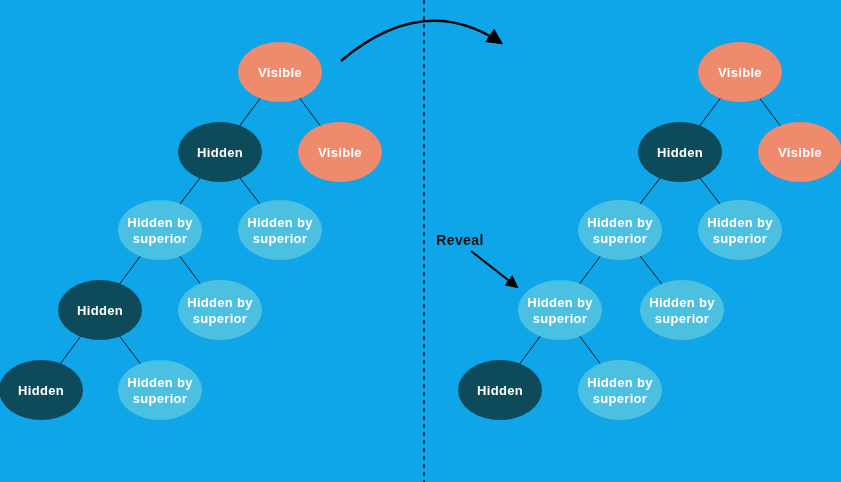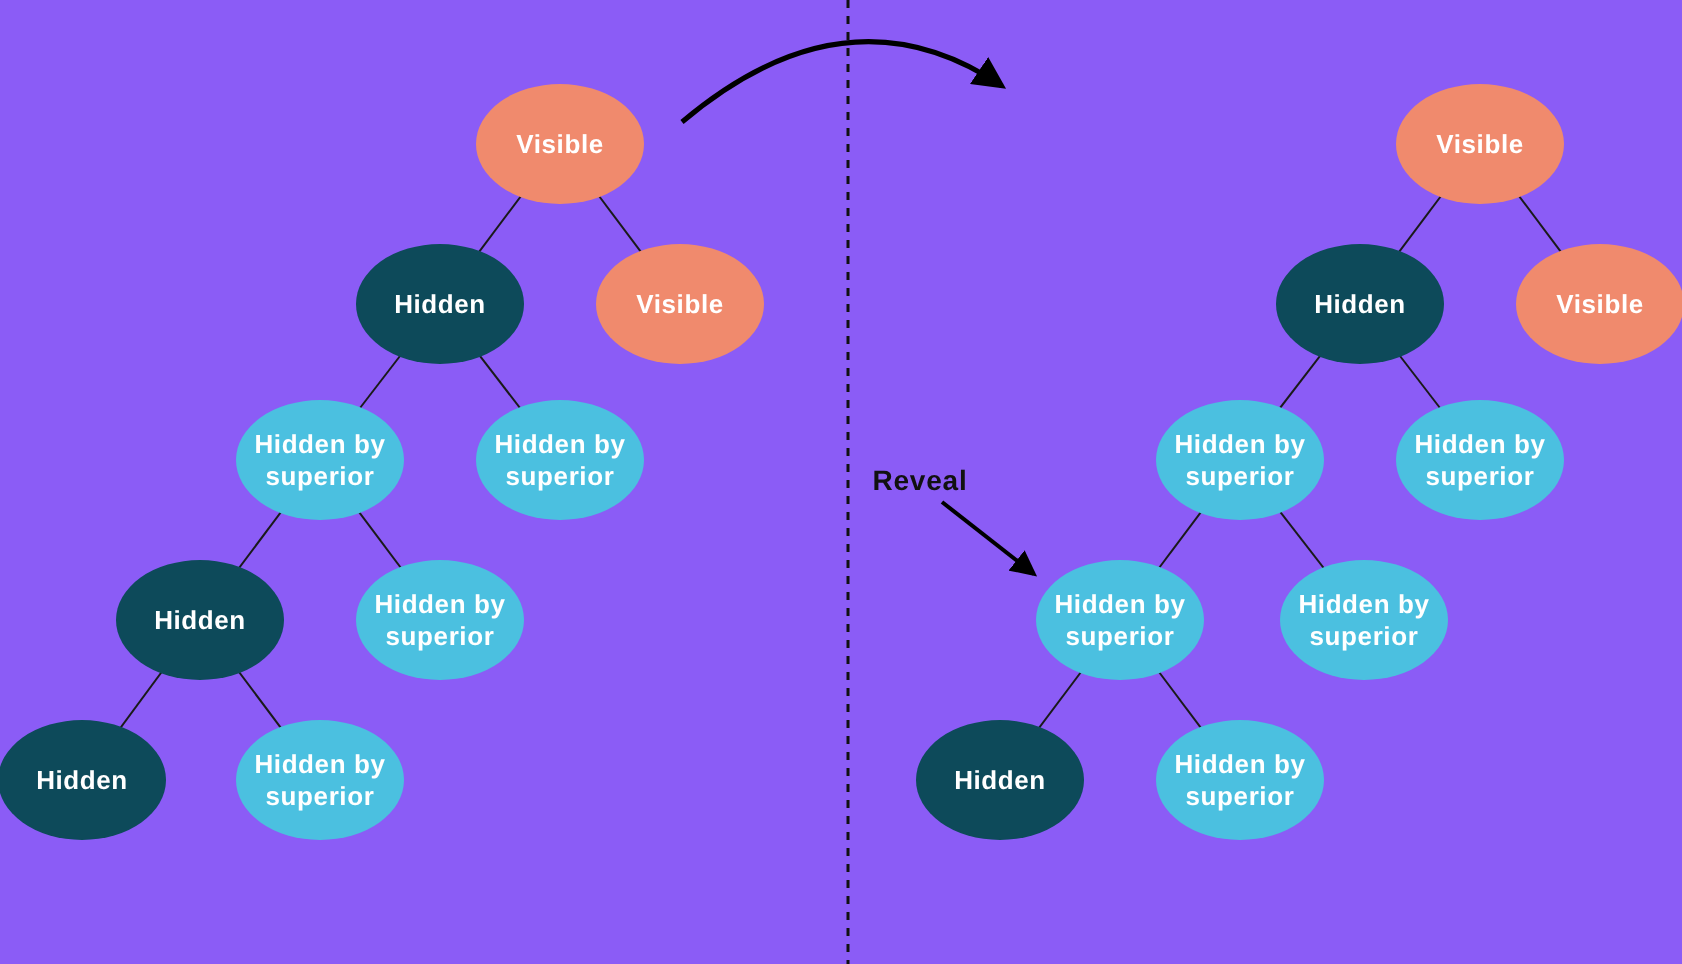--- a/index.html
+++ b/index.html
@@ -7,21 +7,21 @@
     padding: 0;
     background: #ffffff;
     width: 841px;
     height: 482px;
     overflow: hidden;
   }
   #stage {
     position: relative;
     width: 841px;
     height: 482px;
-    background: #8b5cf6;
+    background: #0ea5e9;
   }
   svg text {
     font-family: "Liberation Sans", "DejaVu Sans", sans-serif;
   }
   .node-label {
     fill: #ffffff;
     font-size: 13px;
     font-weight: 700;
     letter-spacing: 0.3px;
   }

